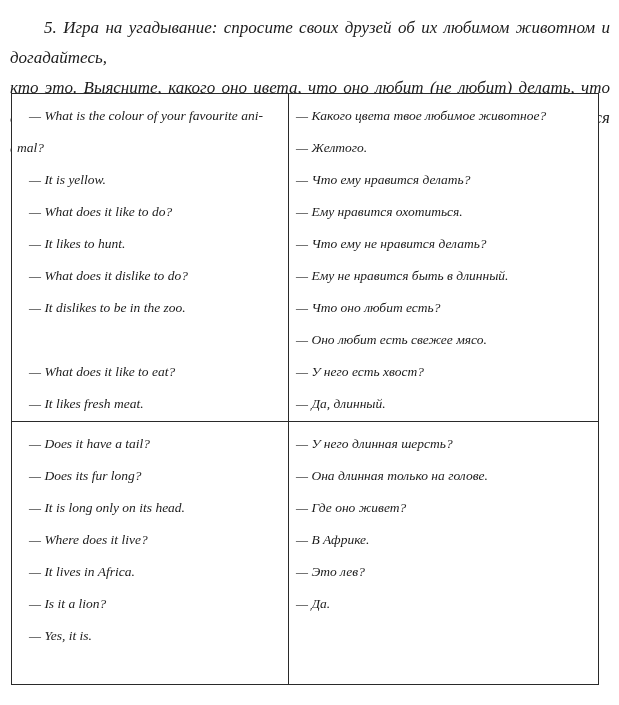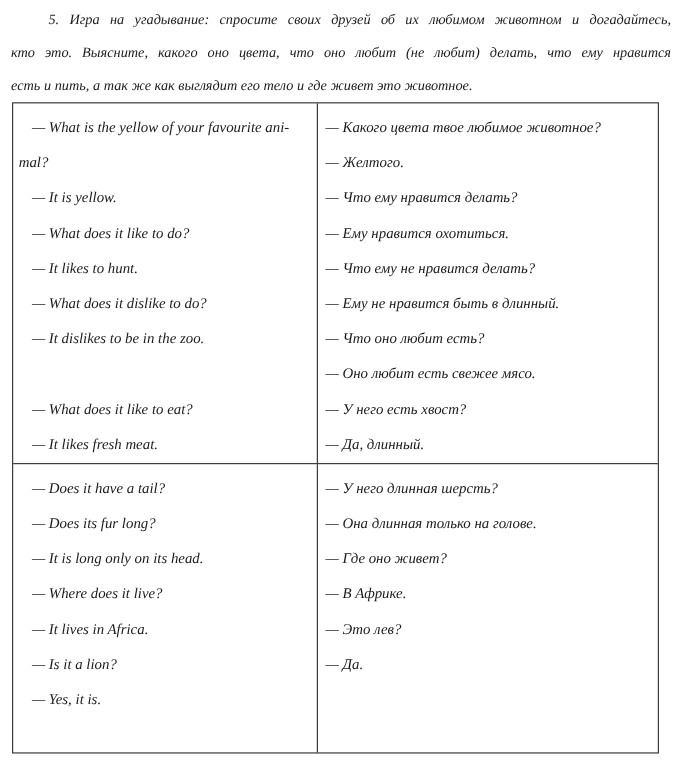--- a/index.html
+++ b/index.html
@@ -11,24 +11,24 @@
     height: 705px;
     position: relative;
     background: #ffffff;
     color: #1b1b1b;
     font-family: "Liberation Serif", "DejaVu Serif", serif;
     font-style: italic;
     overflow: hidden;
   }
   .instructions {
     position: absolute;
-    top: 3px;
+    top: 13px;
     left: 10px;
     width: 600px;
-    font-size: 13px;
+    font-size: 17px;
     line-height: 30px;
   }
   .instr-line {
     white-space: normal;
   }
   .instr-line.jlast {
     text-align: justify;
     text-align-last: justify;
   }
   .instr-line.indent {
@@ -80,21 +80,21 @@
 
 <div class="instructions">
   <div class="instr-line indent jlast">5. Игра на угадывание: спросите своих друзей об их любимом животном и догадайтесь,</div>
   <div class="instr-line jlast">кто это. Выясните, какого оно цвета, что оно любит (не любит) делать, что ему нравится</div>
   <div class="instr-line">есть и пить, а так же как выглядит его тело и где живет это животное.</div>
 </div>
 
 <div class="dialogue-table">
   <div class="trow first">
     <div class="cell en">
-        <div class="line">— What is the yellow of your favourite ani-</div>
+        <div class="line">— What is the colour of your favourite ani-</div>
         <div class="line cont">mal?</div>
         <div class="line">— It is yellow.</div>
         <div class="line">— What does it like to do?</div>
         <div class="line">— It likes to hunt.</div>
         <div class="line">— What does it dislike to do?</div>
         <div class="line">— It dislikes to be in the zoo.</div>
         <div class="line"></div>
         <div class="line">— What does it like to eat?</div>
         <div class="line">— It likes fresh meat.</div>
       </div>

